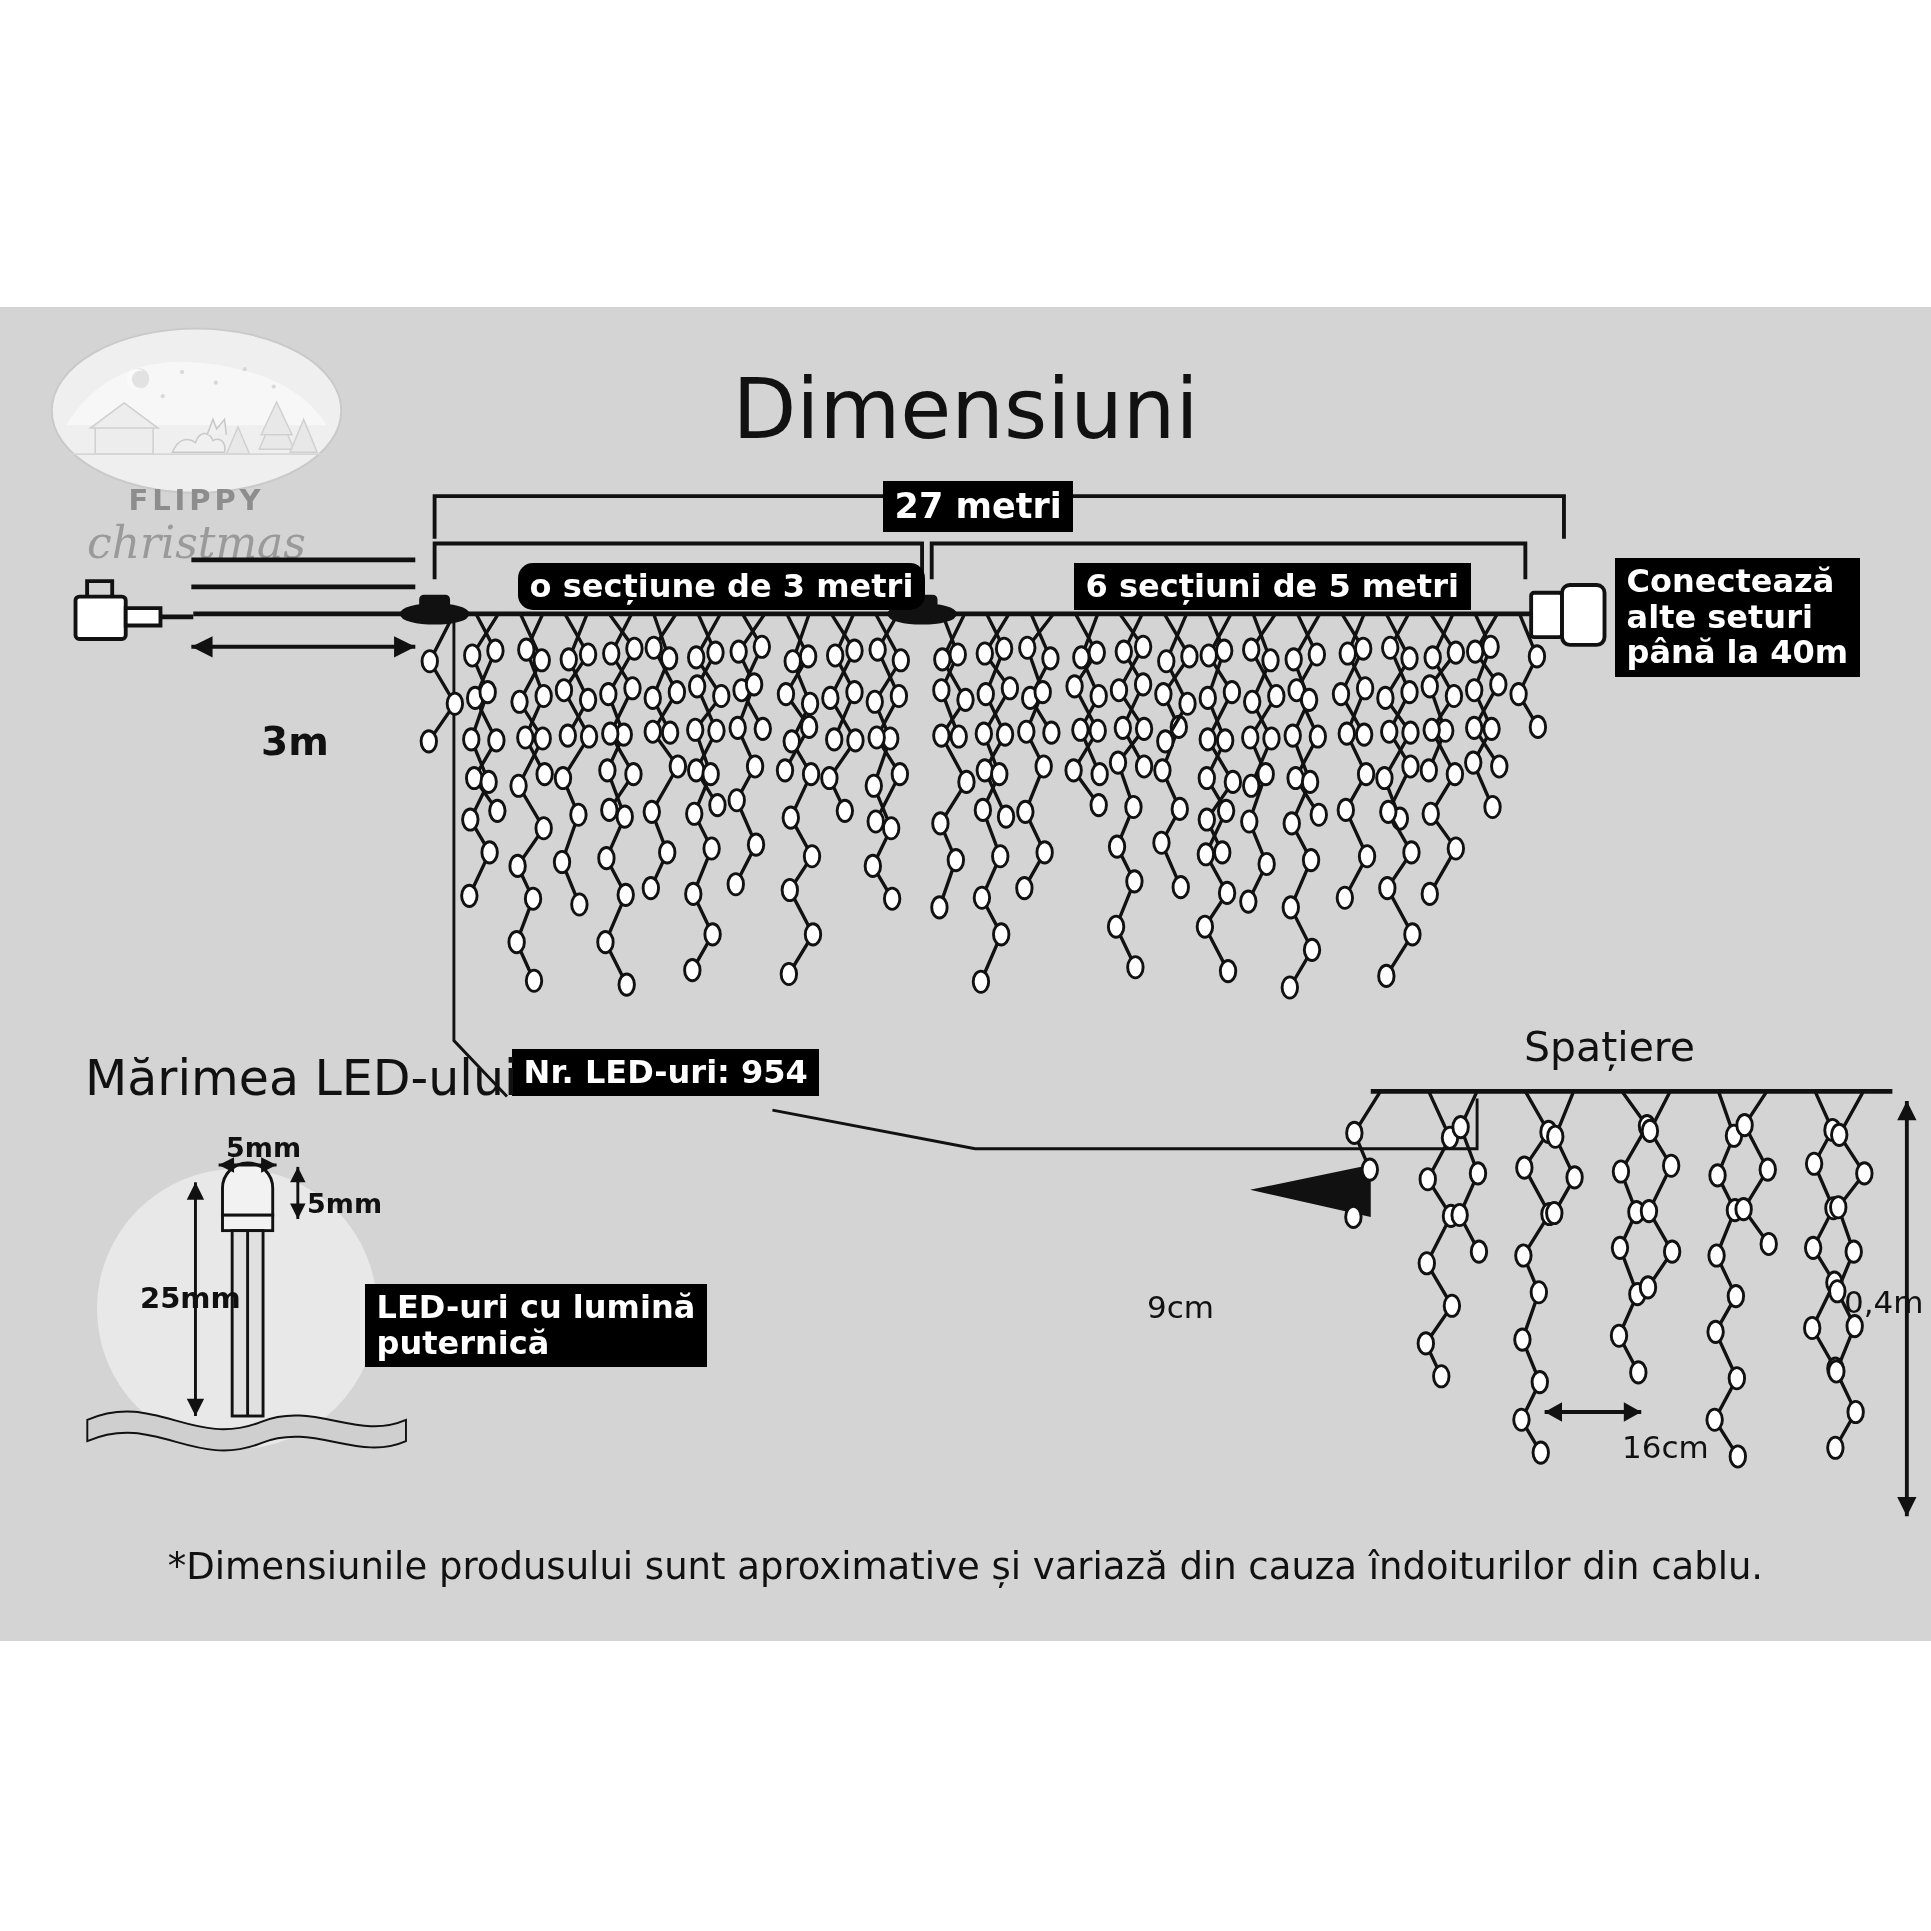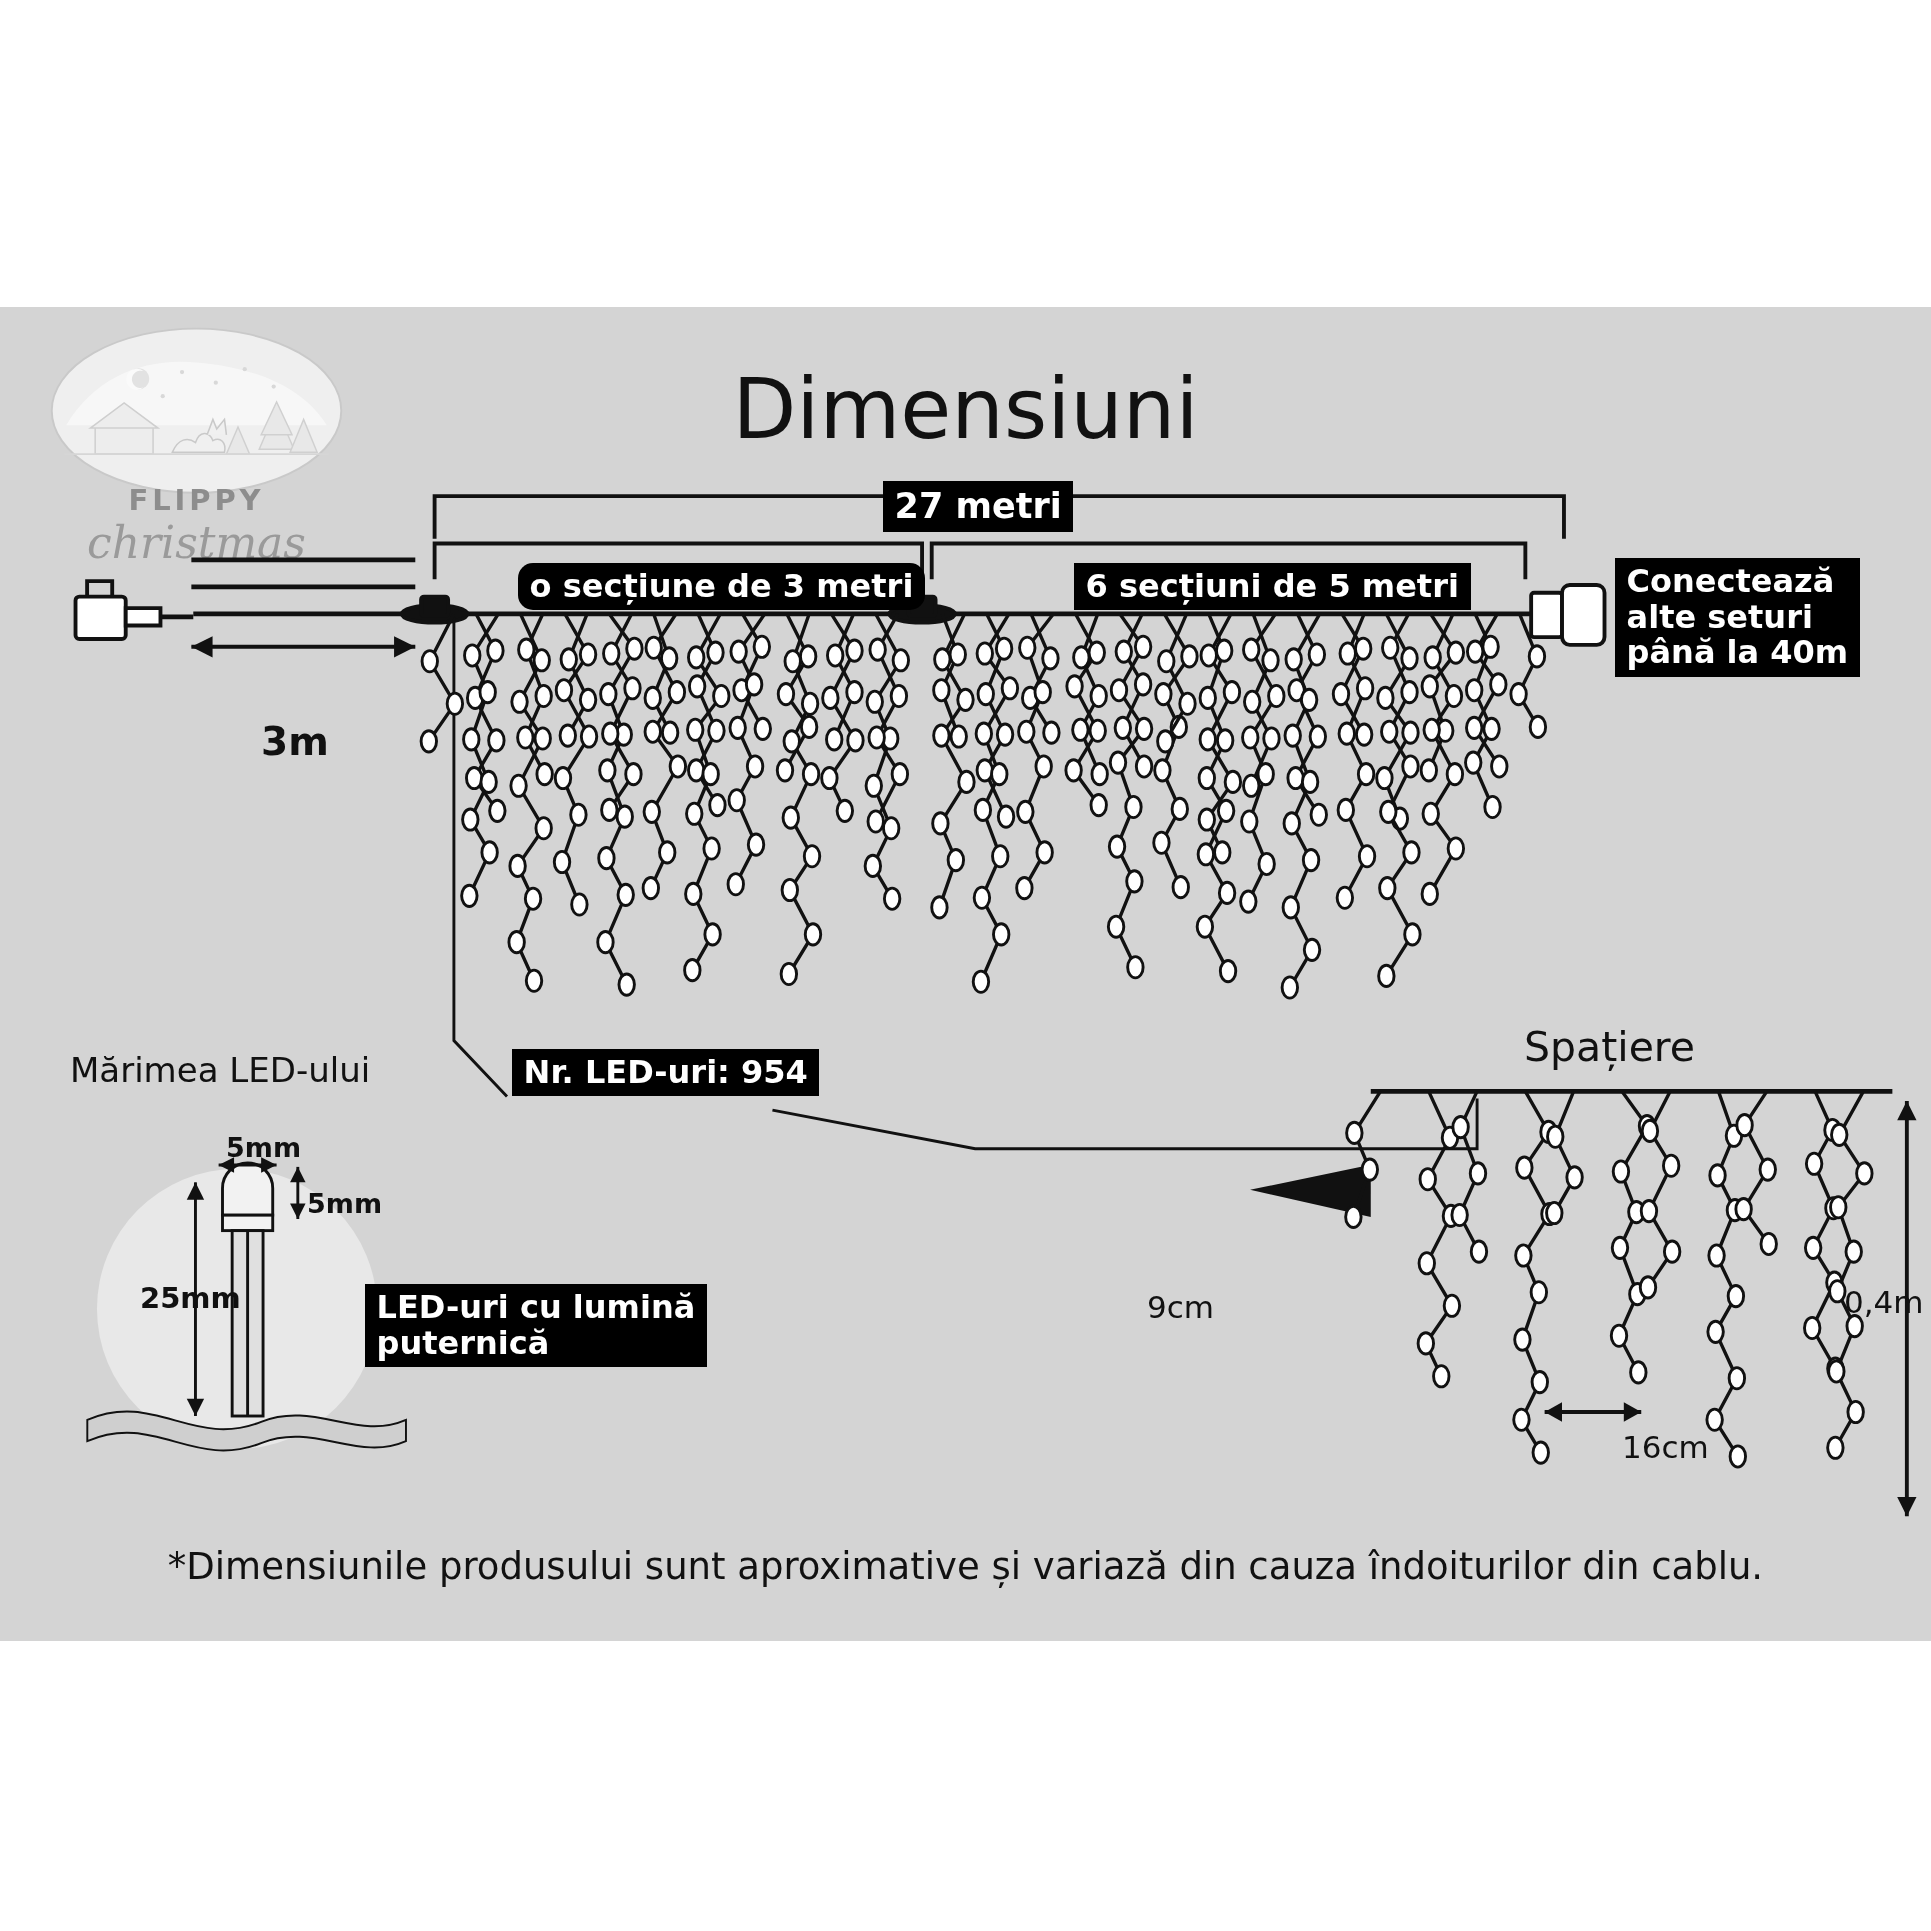--- a/index.html
+++ b/index.html
@@ -462,21 +462,21 @@
 
   <div class="lbl abs" style="left:883px;top:481px;font-size:35px;">27 metri</div>
   <div class="lbl abs" style="left:518px;top:563px;font-size:32px;border-radius:15px;">o secțiune de 3 metri</div>
   <div class="lbl abs" style="left:1074px;top:563px;font-size:32px;">6 secțiuni de 5 metri</div>
   <div class="lbl abs" style="left:1615px;top:558px;font-size:32px;">Conectează
 alte seturi
 până la 40m</div>
   <div class="caption abs" style="left:261px;top:719px;font-size:39px;font-weight:bold;">3m</div>
   <div class="lbl abs" style="left:512px;top:1049px;font-size:32px;">Nr. LED-uri: 954</div>
 
-  <div class="caption abs" style="left:70px;top:1050px;font-size:34px;">Mărimea LED-ului</div>
+  <div class="caption abs" style="left:85px;top:1050px;font-size:49px;">Mărimea LED-ului</div>
 
   <svg class="abs" style="left:68px;top:1101px;" width="618" height="406" viewBox="0 0 640 420">
     <circle cx="175" cy="215" r="145" fill="#e8e8e8" stroke="none"></circle>
 
     <g fill="#cfcfcf" stroke="#111" stroke-width="2">
       <path d="M20 330 C90 300,130 360,200 332 C255 310,300 352,350 330 L350 352 C300 374,255 332,200 354 C130 382,90 322,20 352 Z"></path>
     </g>
 
     <g stroke="#111" stroke-width="3" fill="#f2f2f2">
       <path d="M160 90 a26 26 0 0 1 52 0 l0 28 l-52 0 z"></path>

